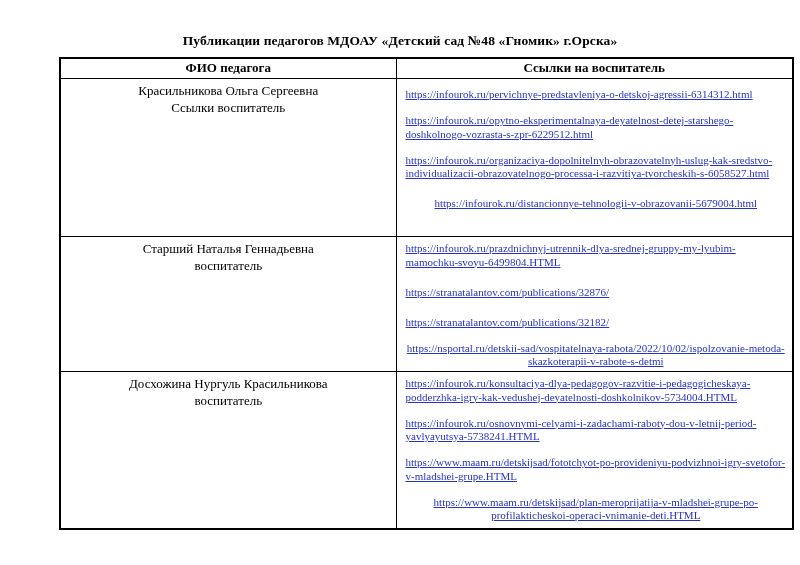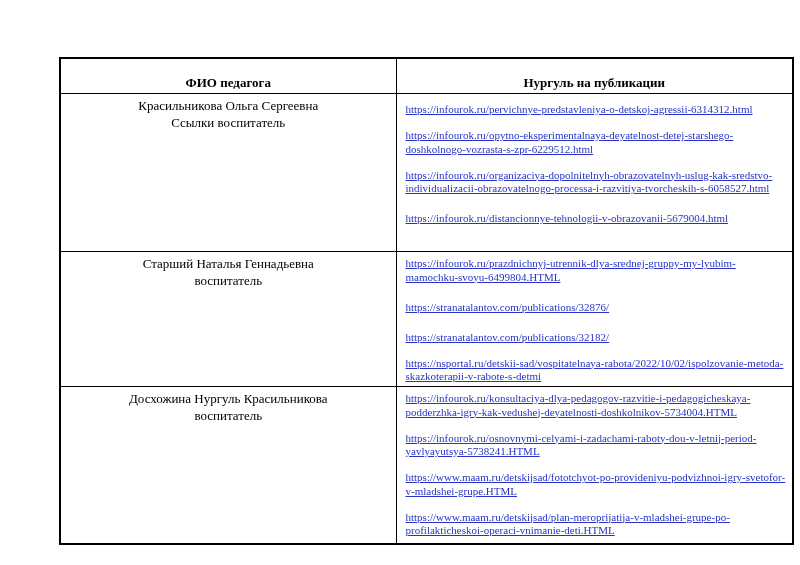--- a/index.html
+++ b/index.html
@@ -44,65 +44,66 @@
     padding: 12px;
   }
   .col-name  { width: 336px; }
   .col-links { width: 397px; }
   .pub-table th {
     height: 17px;
     font-size: 13px;
     font-weight: bold;
     text-align: center;
     font-family: "Liberation Serif", serif;
-    padding: 16px 0 2px 0;
+    padding: 1px 0 2px 0;
   }
   td.name-cell {
     text-align: center;
     font-size: 13px;
     line-height: 17px;
     padding-top: 3px;
     font-family: "Liberation Serif", serif;
   }
   td.links-cell {
     padding: 5px 6px 2px 9px;
     font-family: "Liberation Sans", sans-serif;
   }
   .link-item {
     margin-bottom: 12px;
   }
-  .link-item:last-child { margin-bottom: 0; }
+  .link-item:last-child { margin-bottom: 0; text-align: center; }
   a.pub-link {
     font-family: Liberation Serif, serif;
     font-size: 11px;
     line-height: 13.5px;
     color: #2733c6;
     text-decoration: underline;
     overflow-wrap: break-word;
     word-wrap: break-word;
     cursor: pointer;
     display: inline-block;
     max-width: 100%;
   }
 </style>
 </head>
 <body>
 
 <div class="page">
 
+  <div class="doc-title">Публикации педагогов МДОАУ «Детский сад №48 «Гномик» г.Орска»</div>
 
   <table class="pub-table">
     <colgroup>
       <col class="col-name">
       <col class="col-links">
     </colgroup>
     <thead>
       <tr>
         <th>ФИО педагога</th>
-        <th>Нургуль на публикации</th>
+        <th>Ссылки на воспитатель</th>
       </tr>
     </thead>
     <tbody>
       <tr style="height:158px;">
         <td class="name-cell">
           <div>Красильникова Ольга Сергеевна</div>
           <div>Ссылки воспитатель</div>
         </td>
         <td class="links-cell">
           <div class="link-item"><a class="pub-link">https://infourok.ru/pervichnye-predstavleniya-o-detskoj-agressii-6314312.html</a></div>

